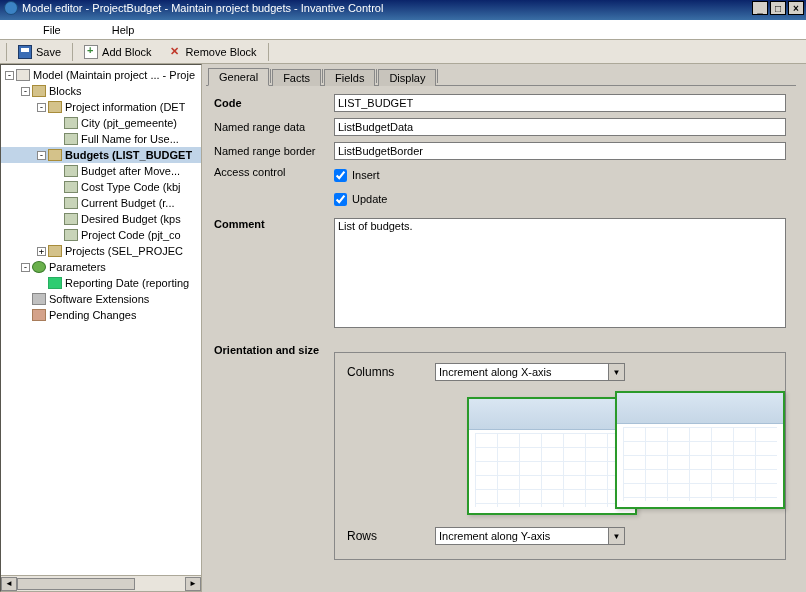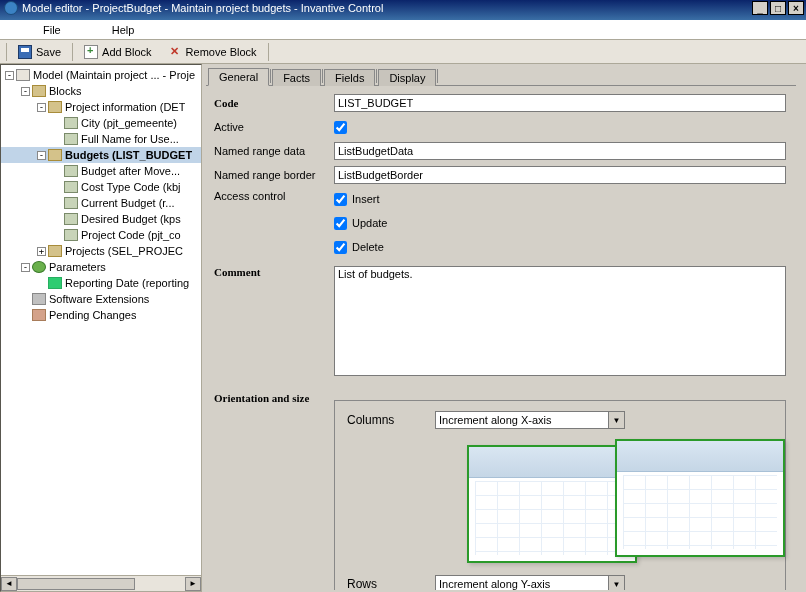--- a/index.html
+++ b/index.html
@@ -111,21 +111,21 @@
     .tab:not(.active){ background:#c8c4bc; }
     .tab-sep { width:1px; height:14px; background:#888; align-self:center; margin:0 1px;}
     .form-area {
       flex:1; padding:8px 10px 6px 8px; overflow:auto; background:#d4d0c8;
     }
     .form-row {
       display:flex; align-items:center; margin-bottom:6px;
     }
     .form-row.top { align-items:flex-start; }
     .form-label { width:120px; font-size:11px; color:#000; }
-    .form-label.bold { font-weight:bold;font-family:Liberation Serif, serif; }
+    .form-label.bold { font-weight:bold; }
     .form-ctrl { flex:1; }
     .text-input {
       width:100%; height:18px; border:1px solid #7a7a7a; background:#fff;
       font-size:11px; padding:1px 3px; font-family:inherit;
     }
     textarea.text-input { height:110px; resize:none; }
     .checkbox-row { display:flex; align-items:center; gap:5px; height:18px; }
     input[type=checkbox]{ width:13px; height:13px; }
     .group-box {
       border:1px solid #888; padding:10px 12px 8px 12px; margin-top:8px;
@@ -328,26 +328,20 @@
 
     <div class="form-area">
 
       <div class="form-row">
         <div class="form-label bold">Code</div>
         <div class="form-ctrl">
           <input class="text-input" value="LIST_BUDGET" style="">
         </div>
       </div>
 
-      <div class="form-row">
-        <div class="form-label">Active</div>
-        <div class="form-ctrl checkbox-row">
-          <input type="checkbox" id="cb-active" checked="" style="">
-        </div>
-      </div>
 
       <div class="form-row">
         <div class="form-label">Named range data</div>
         <div class="form-ctrl">
           <input class="text-input" value="ListBudgetData" style="">
         </div>
       </div>
 
       <div class="form-row">
         <div class="form-label">Named range border</div>
@@ -359,24 +353,20 @@
       <div class="form-row top">
         <div class="form-label">Access control</div>
         <div class="form-ctrl">
           <div class="checkbox-row">
             <input type="checkbox" id="cb-insert" checked="" style="">
             <span>Insert</span>
           </div>
           <div class="checkbox-row" style="margin-top:6px;">
             <input type="checkbox" id="cb-update" checked="" style="">
             <span>Update</span>
-          </div>
-          <div class="checkbox-row" style="margin-top:6px;">
-            <input type="checkbox" id="cb-delete" checked="" style="">
-            <span>Delete</span>
           </div>
         </div>
       </div>
 
       <div class="form-row top" style="margin-top:10px;">
         <div class="form-label bold">Comment</div>
         <div class="form-ctrl">
           <textarea class="text-input" style="">List of budgets.</textarea>
         </div>
       </div>

